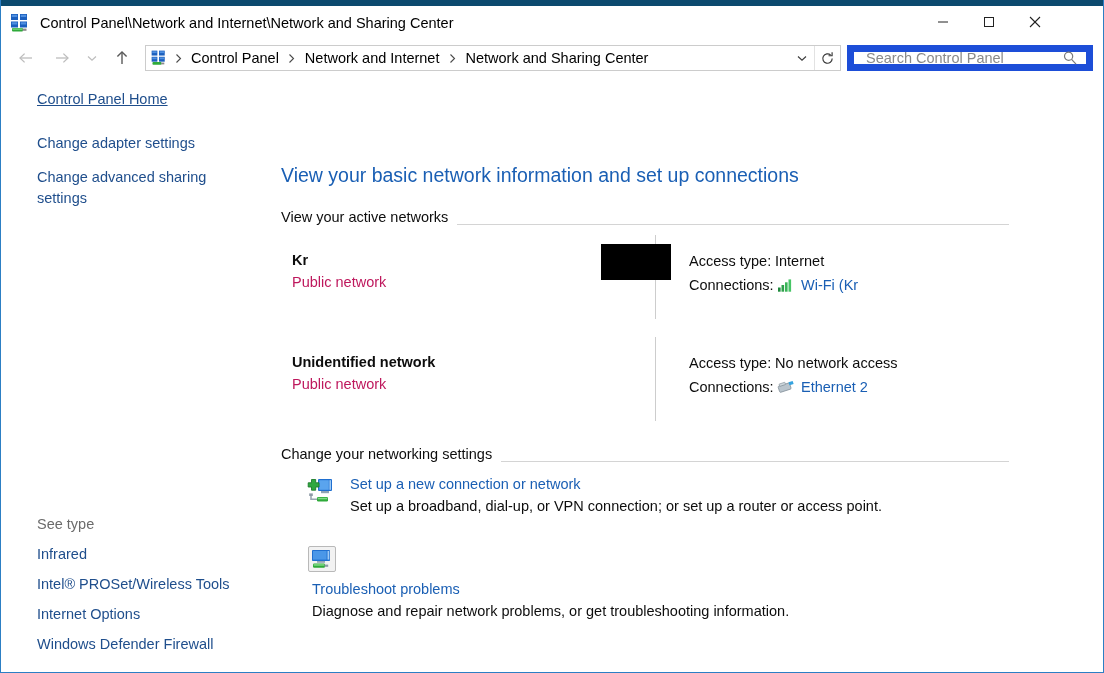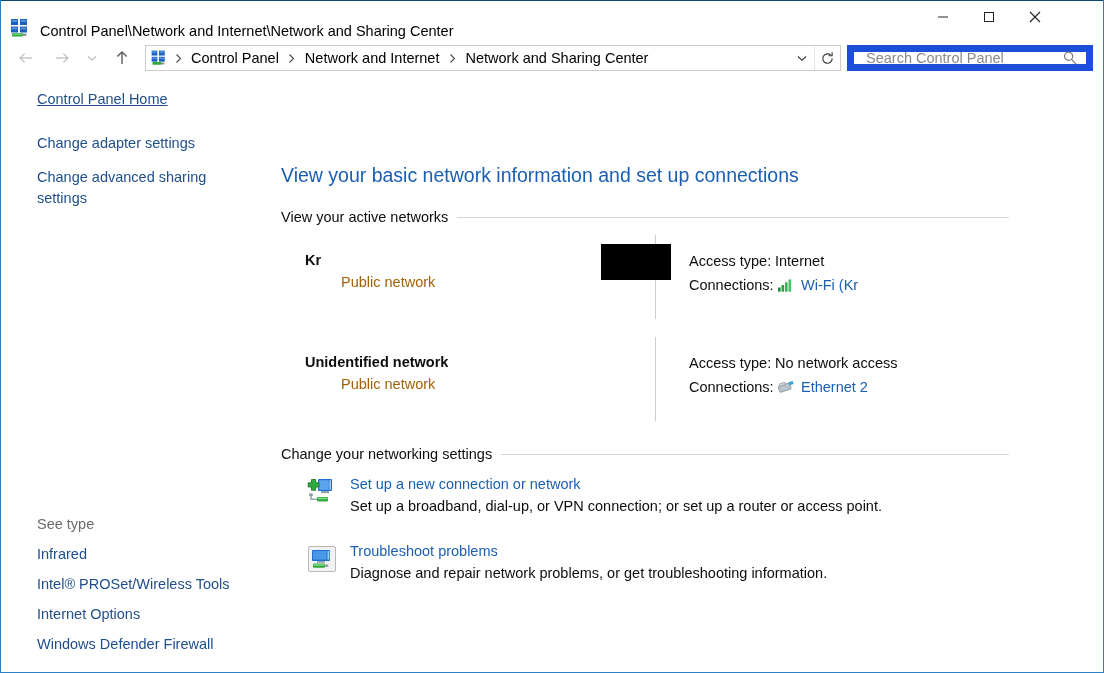--- a/index.html
+++ b/index.html
@@ -19,22 +19,22 @@
     border-top: none;
     overflow: hidden;
   }
 
   
   #titlebar {
     position: relative;
     height: 39px;
     background: #ffffff;
     display: flex;
-    align-items: flex-end;
-    border-top: 1px solid #0c4a6e;
+    align-items: center;
+    border-top: 6px solid #0c4a6e;
   }
   #title-icon {
     margin-left: 8px;
     width: 22px; height: 22px;
     flex: 0 0 22px;
   }
   #title-text {
     margin-left: 9px;
     font-size: 14.5px;
     color: #000000;
@@ -194,21 +194,21 @@
     left: 2px; top: 87px;
     font-size: 19.5px;
     color: #1a5fb4;
     white-space: nowrap;
   }
 
   .group-header {
     position: absolute;
     left: 2px;
     display: flex;
-    align-items: center;
+    align-items: flex-end;
     width: 728px;
   }
   .group-header .gh-text {
     font-size: 14.5px;
     color: #0d0d0d;
     white-space: nowrap;
     padding-right: 9px;
   }
   .group-header .gh-rule {
     flex: 1 1 auto;
@@ -230,38 +230,37 @@
   .net-divider {
     position: absolute;
     left: 376px;
     top: 0;
     width: 1px;
     height: 84px;
     background: #cdcdcd;
   }
   .net-left {
     position: absolute;
-    left: 26px; top: 14px;
+    left: 13px; top: 14px;
     width: 340px;
   }
   .net-name {
     font-size: 14.5px;
     font-weight: bold;
     color: #0d0d0d;
     line-height: 22px;
     white-space: nowrap;
     position: relative;
     display: block;
   }
   .net-type {
     font-size: 14.5px;
-    color: #a16207;
+    color: #be185d;
     line-height: 22px;
     white-space: nowrap;
-    margin-left: 36px;
   }
   .net-right {
     position: absolute;
     left: 410px; top: 14px;
     width: 330px;
   }
   .net-field {
     display: flex;
     align-items: center;
     line-height: 24px;
@@ -298,21 +297,21 @@
   #redact-ssid { left: 322px; top: 167px; width: 70px; height: 36px; }
 
   
   .setting-item {
     position: absolute;
     left: 24px;
     display: flex;
     align-items: flex-start;
   }
   #setting-newconn { top: 396px; }
-  #setting-troubleshoot { top: 463px; }
+  #setting-troubleshoot { top: 463px; flex-direction: column; }
   .setting-icon {
     width: 38px; flex: 0 0 38px;
     height: 36px;
     display: flex; align-items: flex-start; justify-content: center;
     padding-top: 2px;
   }
   .setting-text { padding-left: 9px; }
   .setting-title {
     font-size: 14.5px;
     color: #1a5fb4;

